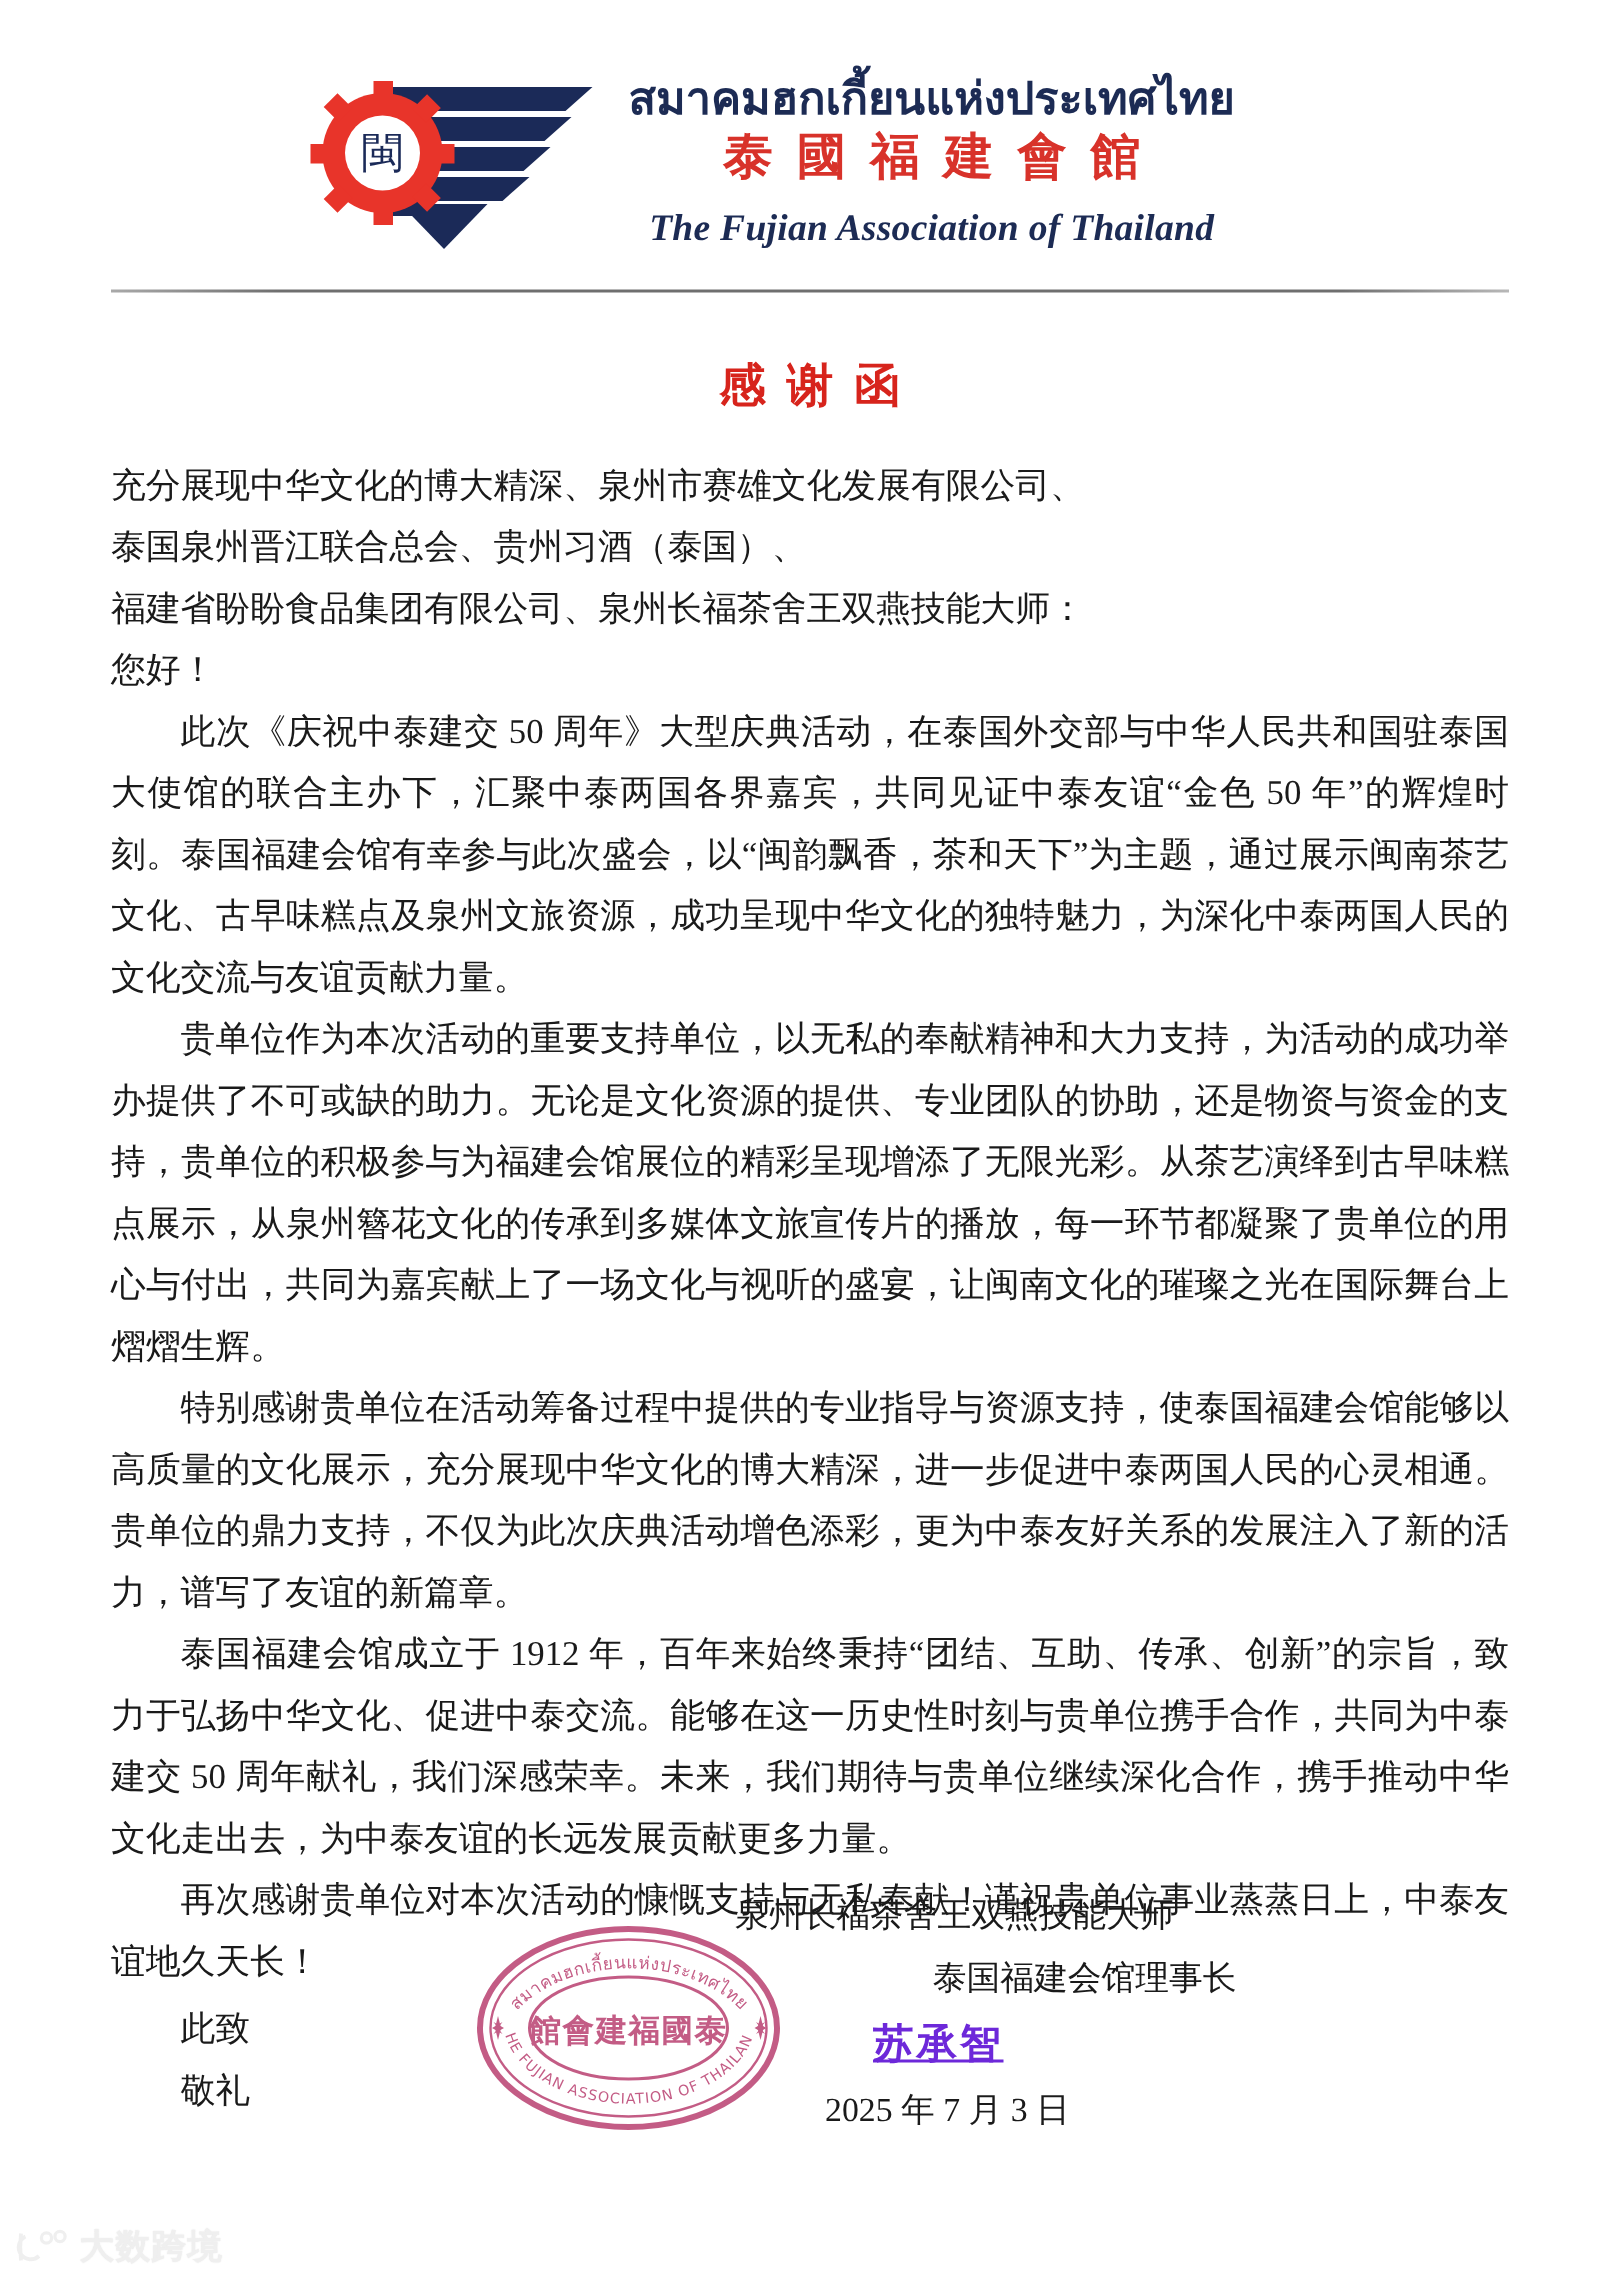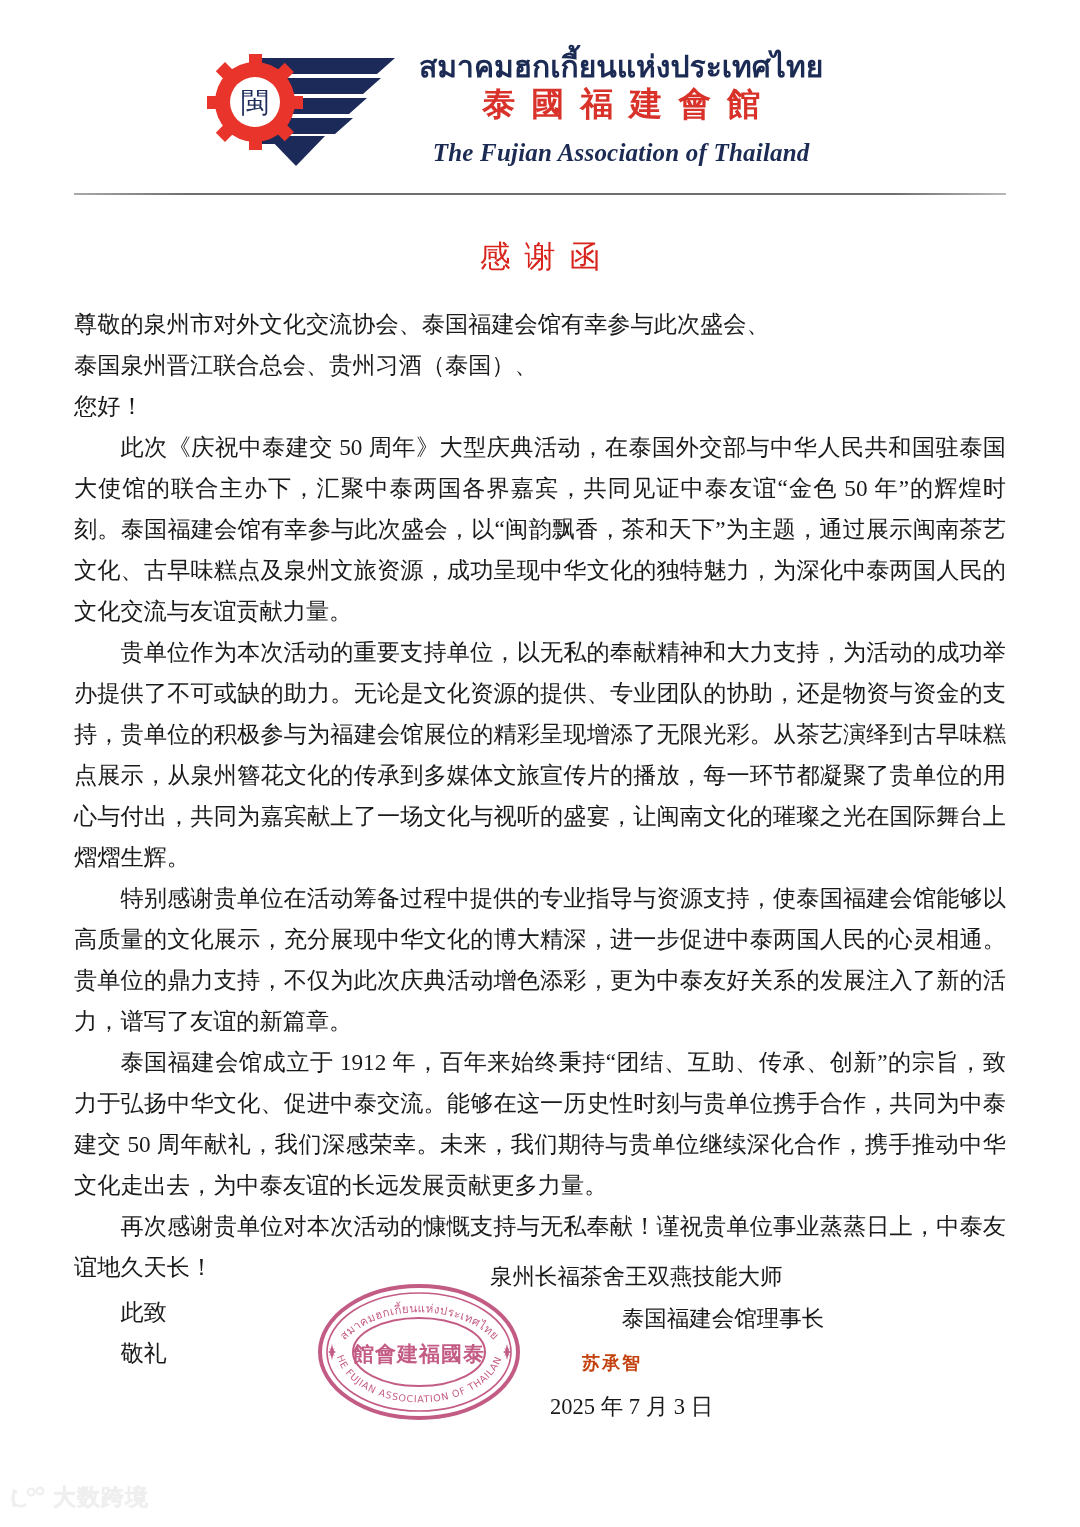--- a/index.html
+++ b/index.html
@@ -87,21 +87,21 @@
   .doc {
     position: absolute;
     left: 74px;
     top: 236px;
     width: 932px;
   }
   .doc-title {
     text-align: center;
     color: #d7241c;
     font-family: "DejaVu Serif", serif;
-    font-weight: 400;
+    font-weight: 700;
     font-size: 31px;
     letter-spacing: 14px;
     text-indent: 14px;
     margin: 0 0 26px 0;
   }
   .addressee-line,
   .salutation,
   .body-par,
   .closing-line {
     font-size: 23.2px;
@@ -127,27 +127,28 @@
   }
   .sig-role {
     font-size: 22.5px;
     line-height: 42px;
     color: #1a1a1a;
     white-space: nowrap;
   }
   .sig-role.indent-1 { padding-left: 0px; }
   .sig-role.indent-2 { padding-left: 46px; text-align: center; }
   .sig-name {
-    font-size: 18px;
+    font-size: 27px;
     font-weight: 700;
     line-height: 46px;
     padding-left: 92px;
     letter-spacing: 2px;
-    color: #c2410c;
+    color: #6d28d9;
     font-family: "DejaVu Serif", serif;
+    text-decoration: underline;
   }
   .sig-date {
     font-size: 22.5px;
     line-height: 42px;
     padding-left: 60px;
     color: #1a1a1a;
     white-space: nowrap;
   }
 
   
@@ -224,22 +225,23 @@
     </div>
 
   </div>
   <div class="lh-rule"></div>
 </header>
 
 <main class="doc">
 
   <h1 class="doc-title">感谢函</h1>
 
-  <p class="addressee-line">尊敬的泉州市对外文化交流协会、泰国福建会馆有幸参与此次盛会、</p>
+  <p class="addressee-line">充分展现中华文化的博大精深、泉州市赛雄文化发展有限公司、</p>
   <p class="addressee-line">泰国泉州晋江联合总会、贵州习酒（泰国）、</p>
+  <p class="addressee-line">福建省盼盼食品集团有限公司、泉州长福茶舍王双燕技能大师：</p>
 
   <p class="salutation">您好！</p>
 
   <p class="body-par">此次《庆祝中泰建交 50 周年》大型庆典活动，在泰国外交部与中华人民共和国驻泰国大使馆的联合主办下，汇聚中泰两国各界嘉宾，共同见证中泰友谊“金色 50 年”的辉煌时刻。泰国福建会馆有幸参与此次盛会，以“闽韵飘香，茶和天下”为主题，通过展示闽南茶艺文化、古早味糕点及泉州文旅资源，成功呈现中华文化的独特魅力，为深化中泰两国人民的文化交流与友谊贡献力量。</p>
   <p class="body-par">贵单位作为本次活动的重要支持单位，以无私的奉献精神和大力支持，为活动的成功举办提供了不可或缺的助力。无论是文化资源的提供、专业团队的协助，还是物资与资金的支持，贵单位的积极参与为福建会馆展位的精彩呈现增添了无限光彩。从茶艺演绎到古早味糕点展示，从泉州簪花文化的传承到多媒体文旅宣传片的播放，每一环节都凝聚了贵单位的用心与付出，共同为嘉宾献上了一场文化与视听的盛宴，让闽南文化的璀璨之光在国际舞台上熠熠生辉。</p>
   <p class="body-par">特别感谢贵单位在活动筹备过程中提供的专业指导与资源支持，使泰国福建会馆能够以高质量的文化展示，充分展现中华文化的博大精深，进一步促进中泰两国人民的心灵相通。贵单位的鼎力支持，不仅为此次庆典活动增色添彩，更为中泰友好关系的发展注入了新的活力，谱写了友谊的新篇章。</p>
   <p class="body-par">泰国福建会馆成立于 1912 年，百年来始终秉持“团结、互助、传承、创新”的宗旨，致力于弘扬中华文化、促进中泰交流。能够在这一历史性时刻与贵单位携手合作，共同为中泰建交 50 周年献礼，我们深感荣幸。未来，我们期待与贵单位继续深化合作，携手推动中华文化走出去，为中泰友谊的长远发展贡献更多力量。</p>
   <p class="body-par">再次感谢贵单位对本次活动的慷慨支持与无私奉献！谨祝贵单位事业蒸蒸日上，中泰友谊地久天长！</p>
 
   <div class="closing-block">

